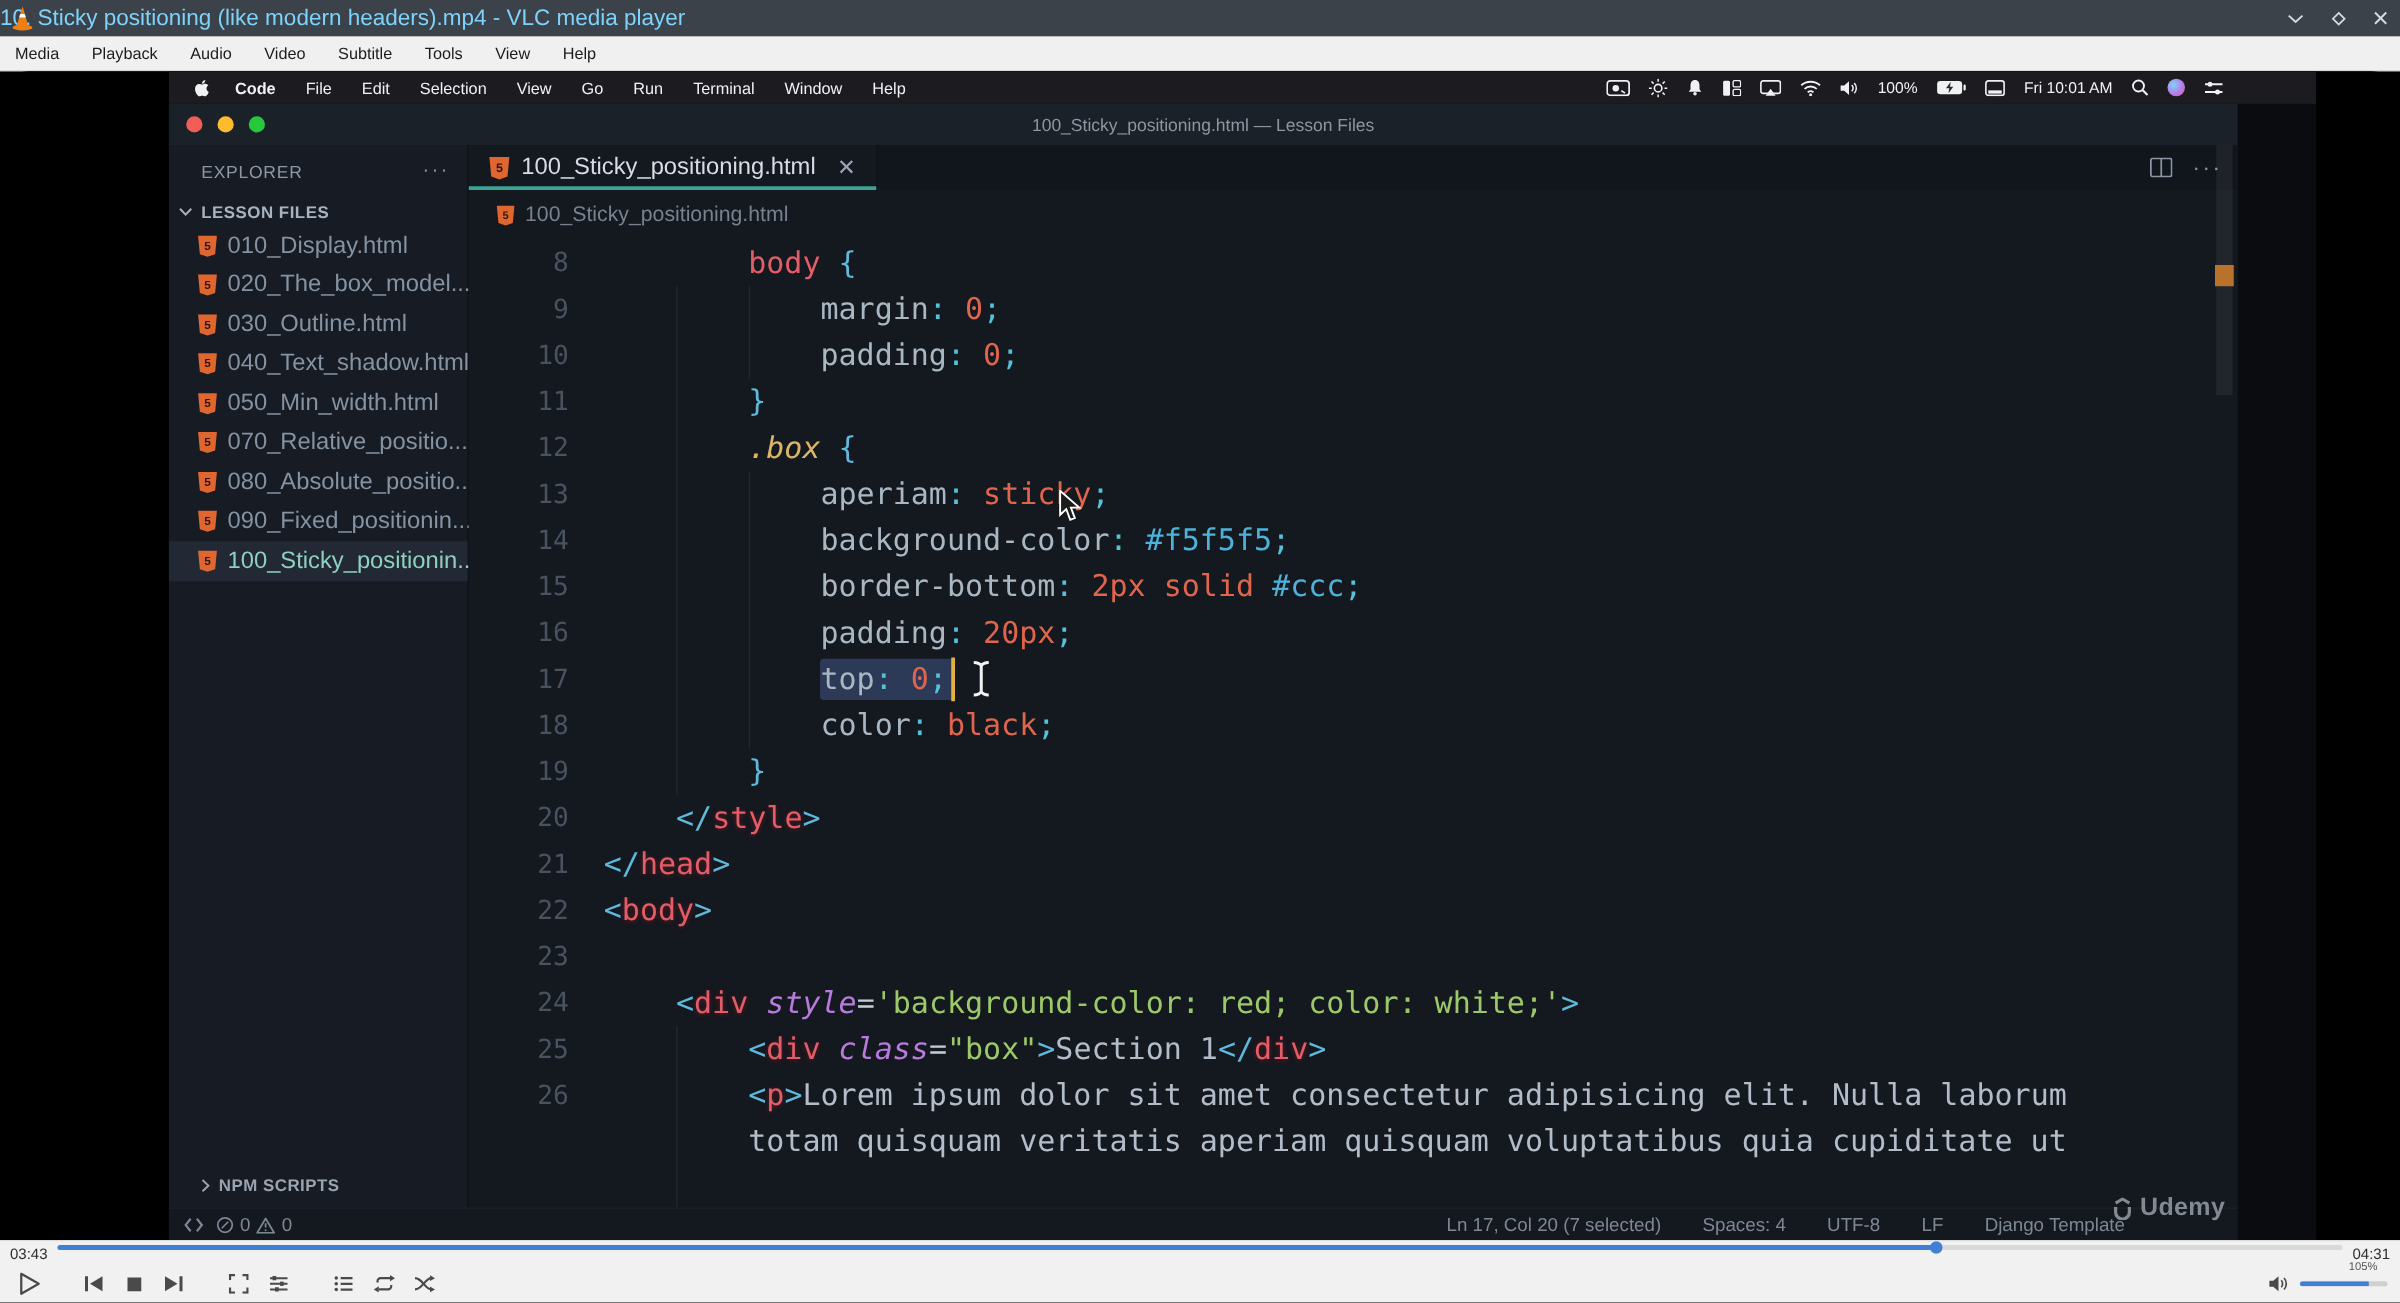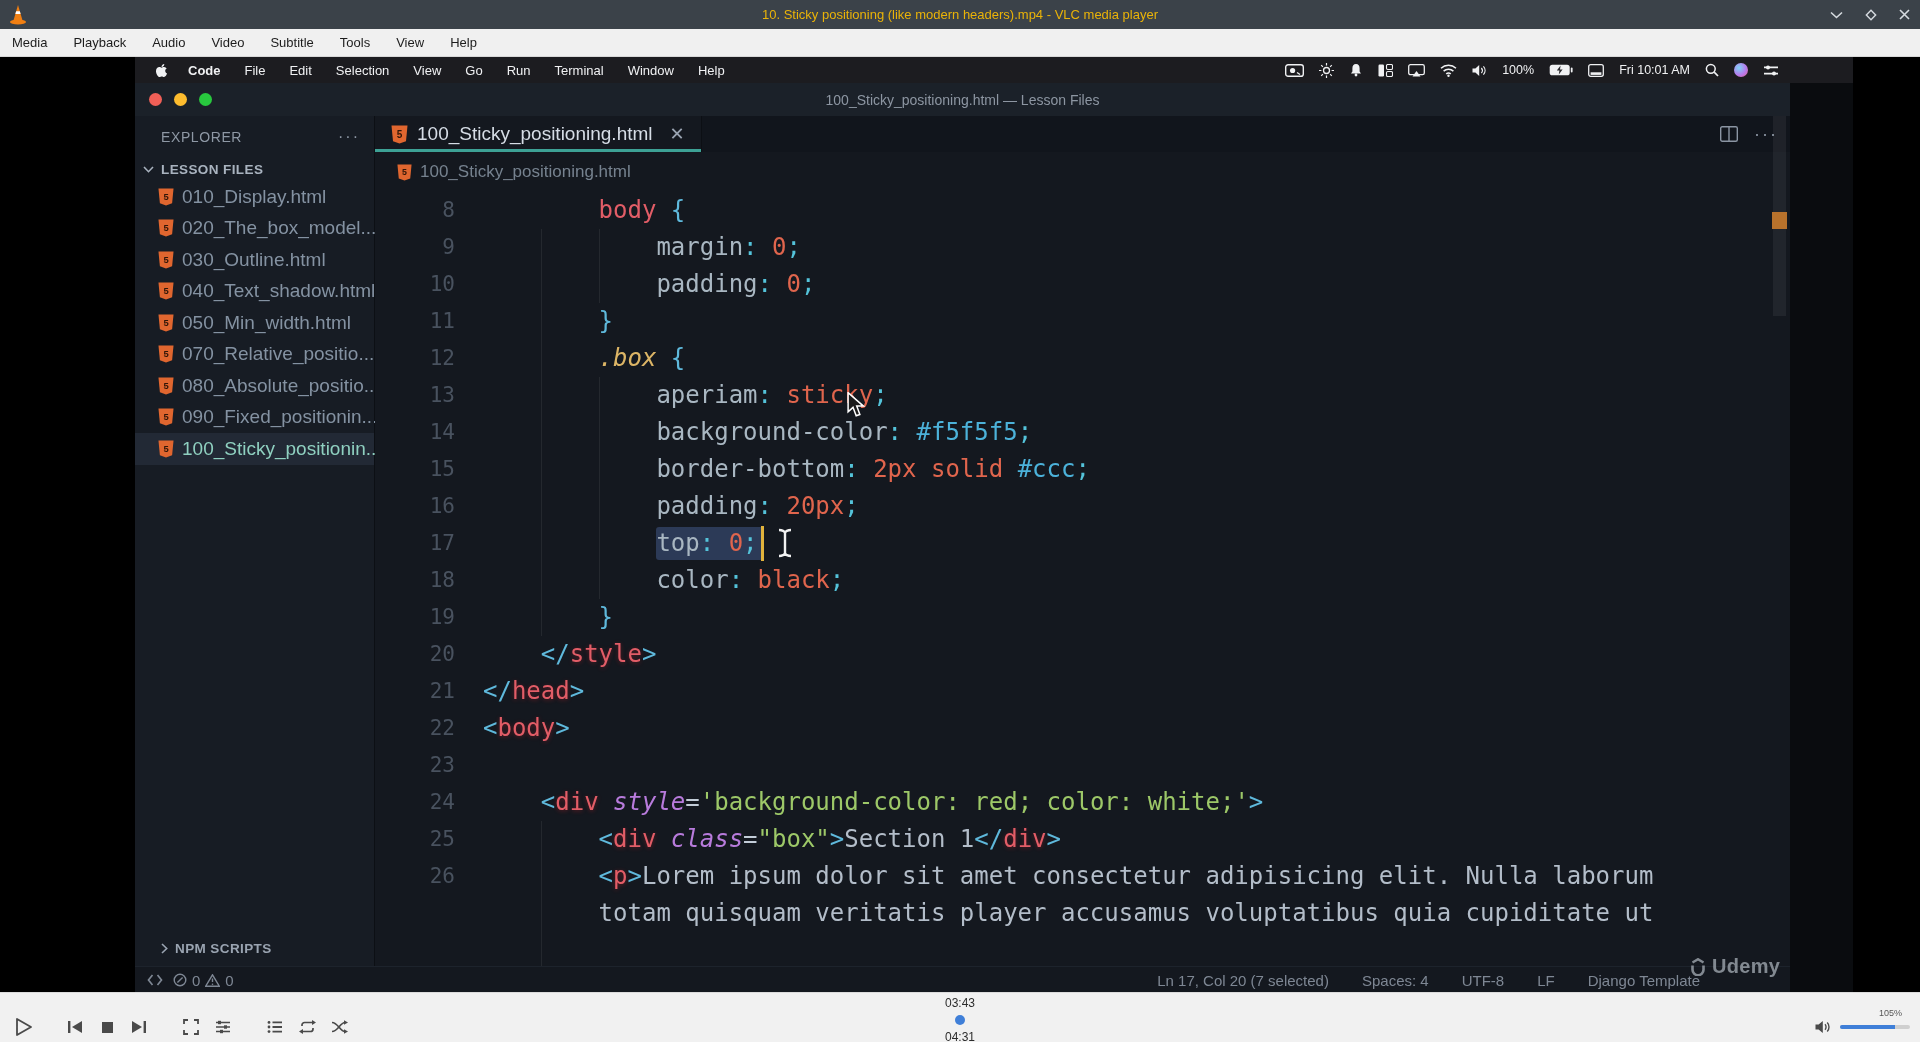--- a/index.html
+++ b/index.html
@@ -1,20 +1,20 @@
 <!DOCTYPE html>
 <html><head>
 <meta charset="utf-8">
 <style>
   html,body{margin:0;padding:0;background:#000;width:1920px;height:1042px;overflow:hidden;
     font-family:"Liberation Sans",sans-serif;-webkit-font-smoothing:antialiased;}
   .abs{position:absolute;}
   
   #vlc-titlebar{left:0;top:0;width:1920px;height:29px;background:#3b4249;display:flex;align-items:center;}
-  #vlc-title{position:absolute;left:0;right:0;text-align:center;color:#eab308;font-size:13px;}
+  #vlc-title{position:absolute;left:0;right:0;color:#7dd3fc;font-size:18px;}
   #vlc-cone{margin-left:9px;z-index:2;}
   .winbtns{position:absolute;right:10px;top:0;height:29px;display:flex;align-items:center;gap:22px;z-index:2;}
   .winbtns svg{display:block;}
   #vlc-menubar{left:0;top:29px;width:1920px;height:28px;background:#f0f0f0;display:flex;align-items:center;
     padding-left:12px;gap:26px;border-bottom:1px solid #d8d8d8;box-sizing:border-box;}
   #vlc-menubar span{font-size:13px;color:#1c1c1c;}
   
   #video{left:0;top:57px;width:1920px;height:935px;background:#000;overflow:hidden;border-radius:23px;}
   #mac{left:135px;top:0;width:1718px;height:935px;background:#0a0c0f;overflow:hidden;}
   #mac-menubar{left:0;top:0;width:1718px;height:26px;background:#1c1c20;display:flex;align-items:center;
@@ -70,21 +70,21 @@
   
   #vsc-statusbar{left:0;top:883px;width:1655px;height:26px;background:#14181f;border-top:1px solid #1d232c;
     display:flex;align-items:center;color:#7e8794;font-size:15px;}
   #status-left{display:flex;align-items:center;gap:10px;margin-left:12px;}
   #status-right{position:absolute;right:90px;display:flex;align-items:center;gap:33px;}
   
   #watermark{left:1555px;top:898px;display:flex;align-items:center;gap:6px;color:#8f969e;opacity:.9;z-index:5;}
   #watermark .wtxt{font-size:20px;font-weight:bold;letter-spacing:.3px;}
   
   #vlc-controls{left:0;top:992px;width:1920px;height:50px;background:#f1f1f1;border-top:1px solid #dcdcdc;box-sizing:border-box;}
-  #seek-row{display:flex;align-items:center;gap:8px;padding:3px 8px 0 8px;height:14px;flex-direction:column;}
+  #seek-row{display:flex;gap:8px;padding:3px 8px 0 8px;height:14px;}
   .timetxt{font-size:12px;color:#2c2c2c;}
   #seek-track{flex:1;height:4px;background:#d9d9d9;border-radius:2px;position:relative;}
   #seek-fill{height:4px;background:#3f7fd8;border-radius:2px;width:82.2%;}
   #seek-knob{position:absolute;top:-3px;width:10px;height:10px;border-radius:50%;background:#3f7fd8;left:82.2%;margin-left:-5px;}
   #btn-row{display:flex;align-items:center;height:34px;padding:0 10px;gap:6px;}
   .vbtn{display:flex;align-items:center;justify-content:center;width:26px;height:26px;}
   .vbtn svg{display:block;}
   .grp-gap{width:14px;}
   #vol-group{margin-left:auto;display:flex;align-items:center;gap:8px;position:relative;}
   #vol-label{position:absolute;right:8px;top:-12px;font-size:9px;color:#555;}
@@ -344,21 +344,21 @@
               <div class="code-row"><span class="lnum">17</span><div class="selbox"></div><span class="ctext"><span class="c-ws">            </span><span class="c-prop">top</span><span class="c-pun">:</span><span class="c-ws"> </span><span class="c-val">0</span><span class="c-pun">;</span></span><div class="caret"></div></div>
               <div class="code-row"><span class="lnum">18</span><span class="ctext"><span class="c-ws">            </span><span class="c-prop">color</span><span class="c-pun">:</span><span class="c-ws"> </span><span class="c-val">black</span><span class="c-pun">;</span></span></div>
               <div class="code-row"><span class="lnum">19</span><span class="ctext"><span class="c-ws">        </span><span class="c-brace">}</span></span></div>
               <div class="code-row"><span class="lnum">20</span><span class="ctext"><span class="c-ws">    </span><span class="c-ang">&lt;/</span><span class="c-tag">style</span><span class="c-ang">&gt;</span></span></div>
               <div class="code-row"><span class="lnum">21</span><span class="ctext"><span class="c-ang">&lt;/</span><span class="c-tag">head</span><span class="c-ang">&gt;</span></span></div>
               <div class="code-row"><span class="lnum">22</span><span class="ctext"><span class="c-ang">&lt;</span><span class="c-tag">body</span><span class="c-ang">&gt;</span></span></div>
               <div class="code-row"><span class="lnum">23</span><span class="ctext"></span></div>
               <div class="code-row"><span class="lnum">24</span><span class="ctext"><span class="c-ws">    </span><span class="c-ang">&lt;</span><span class="c-tag">div</span><span class="c-ws"> </span><span class="c-attr">style</span><span class="c-eq">=</span><span class="c-str">'background-color: red; color: white;'</span><span class="c-ang">&gt;</span></span></div>
               <div class="code-row"><span class="lnum">25</span><span class="ctext"><span class="c-ws">        </span><span class="c-ang">&lt;</span><span class="c-tag">div</span><span class="c-ws"> </span><span class="c-attr">class</span><span class="c-eq">=</span><span class="c-str">"box"</span><span class="c-ang">&gt;</span><span class="c-txt">Section 1</span><span class="c-ang">&lt;/</span><span class="c-tag">div</span><span class="c-ang">&gt;</span></span></div>
               <div class="code-row"><span class="lnum">26</span><span class="ctext"><span class="c-ws">        </span><span class="c-ang">&lt;</span><span class="c-tag">p</span><span class="c-ang">&gt;</span><span class="c-txt">Lorem ipsum dolor sit amet consectetur adipisicing elit. Nulla laborum</span></span></div>
-              <div class="code-row"><span class="lnum"></span><span class="ctext"><span class="c-ws">        </span><span class="c-txt">totam quisquam veritatis player accusamus voluptatibus quia cupiditate ut</span></span></div>
+              <div class="code-row"><span class="lnum"></span><span class="ctext"><span class="c-ws">        </span><span class="c-txt">totam quisquam veritatis aperiam quisquam voluptatibus quia cupiditate ut</span></span></div>
             </div>
         </div>
         <div id="sb-thumb" class="abs"></div>
         <div id="sb-mark" class="abs"></div>
       </div>
 
       <div id="vsc-statusbar" class="abs">
         <div id="status-left">
           <svg width="16" height="14" viewBox="0 0 16 14">
               <path d="M5.5 2 L1.5 7 L5.5 12 M10.5 2 L14.5 7 L10.5 12" fill="none" stroke="#7e8794" stroke-width="1.7"></path>

